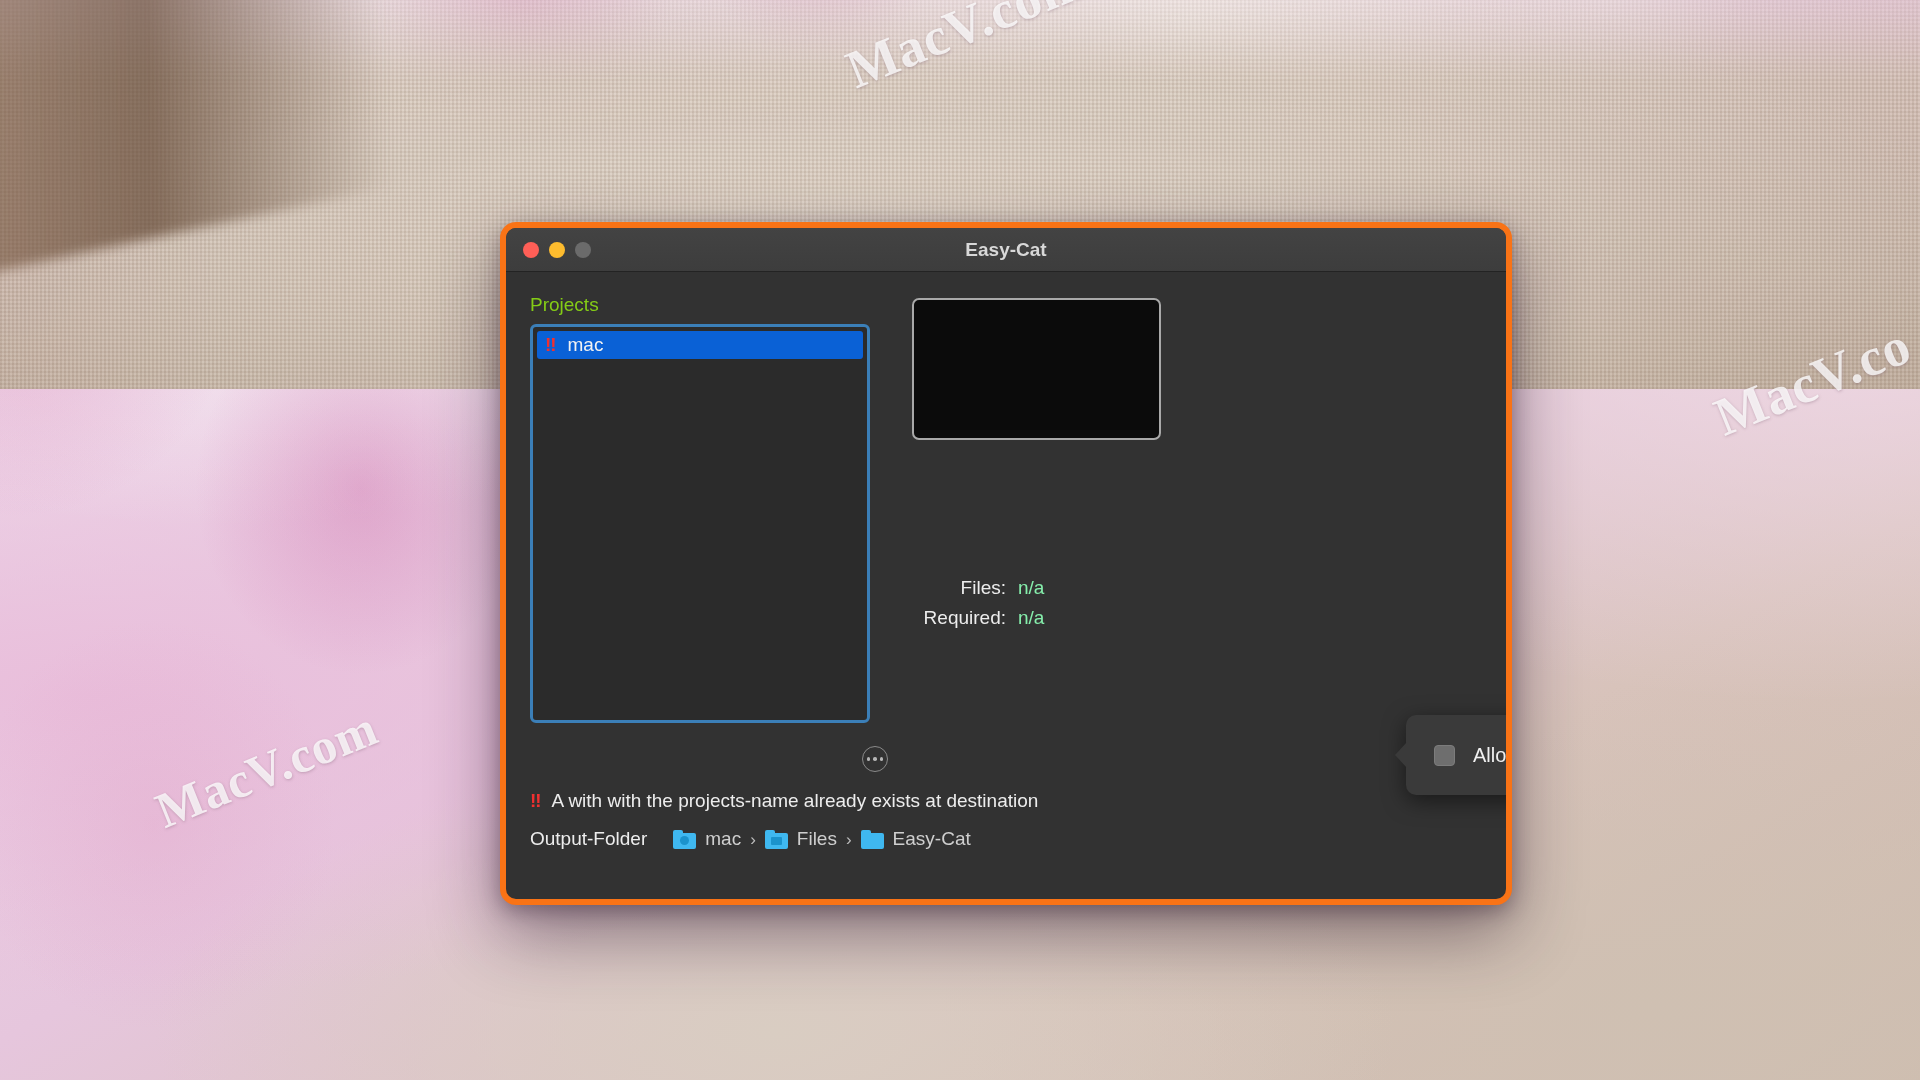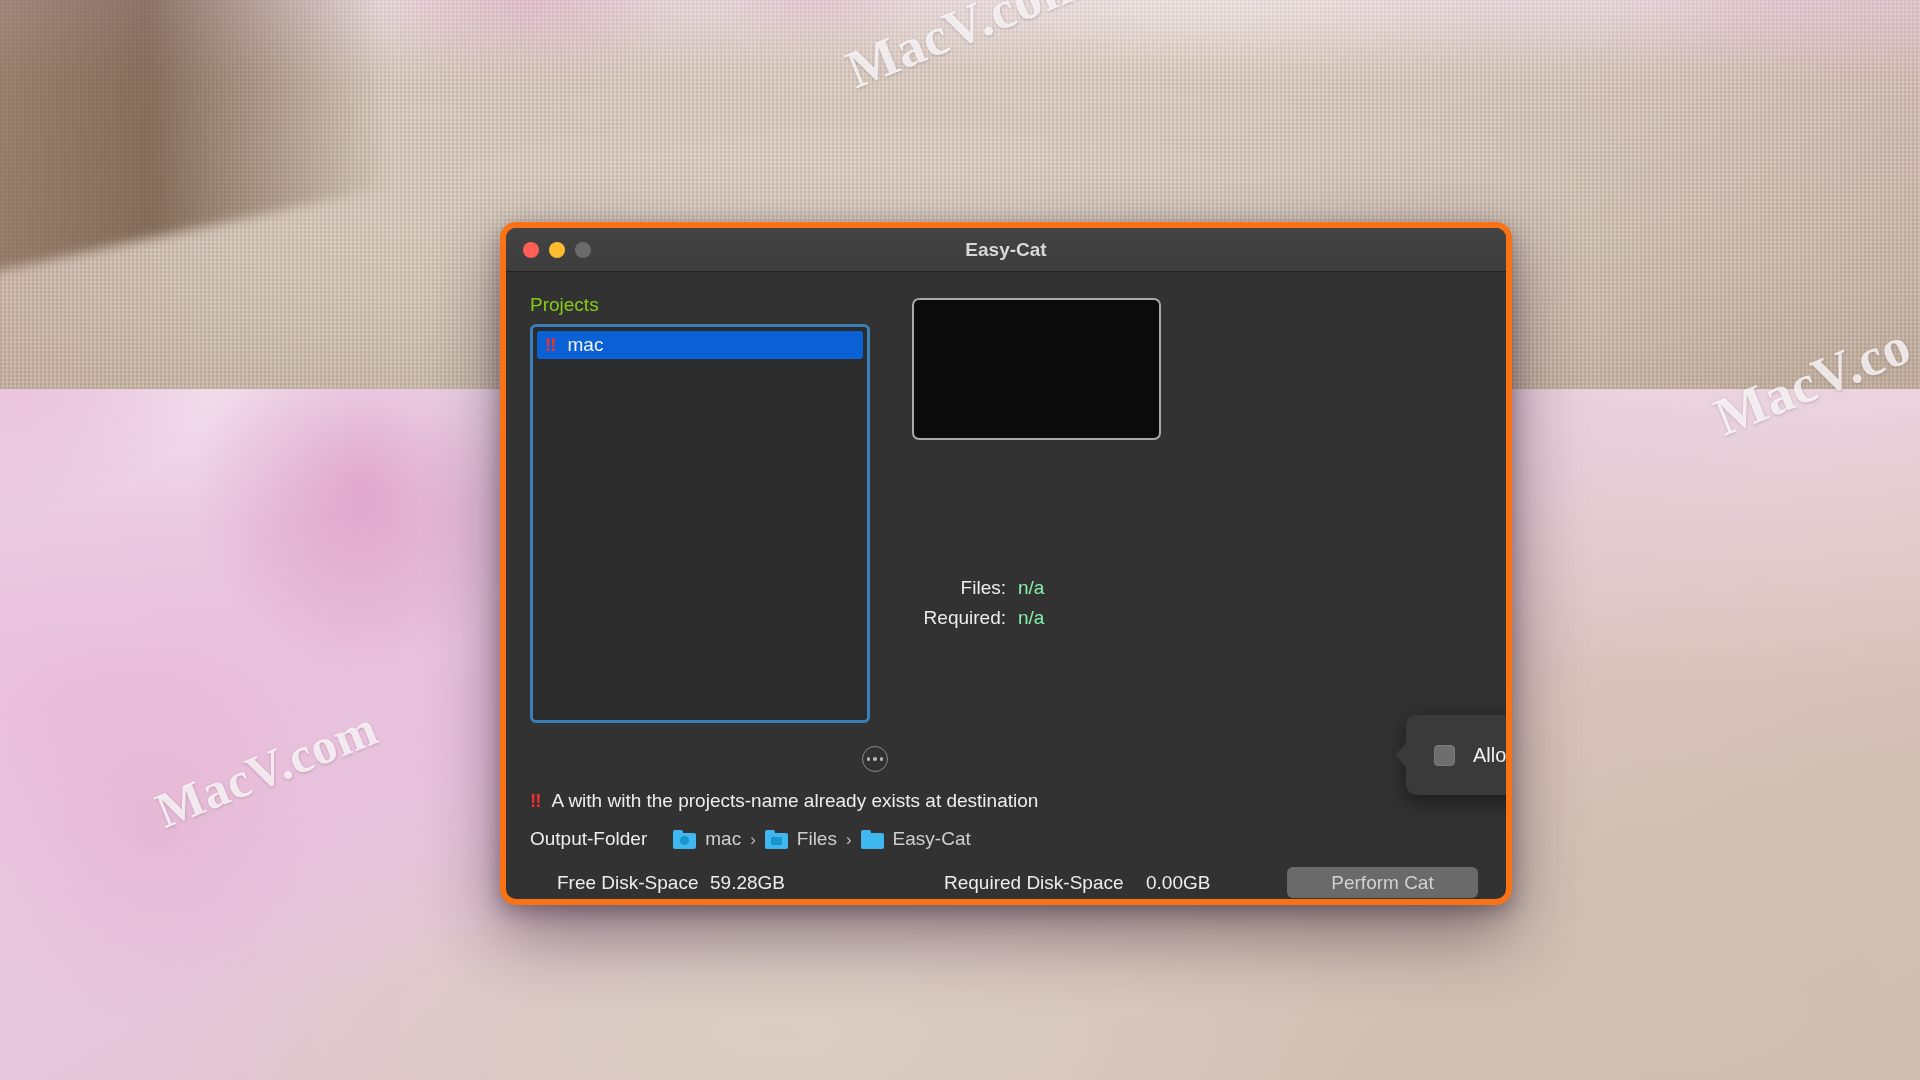--- a/index.html
+++ b/index.html
@@ -333,22 +333,15 @@
       <span class="sep">›</span>
       <span class="crumb">
         <span class="folder-icon plain">
           <span class="tab"></span>
             <span class="body"></span>
         </span>
         <span class="crumb-name">Easy-Cat</span>
       </span>
     </div>
 
-    <div id="bottom-bar">
-      <span id="free-label">Free Disk-Space</span>
-      <span id="free-value">59.28GB</span>
-      <span id="required-label">Required Disk-Space</span>
-      <span id="required-value">0.00GB</span>
-      <button id="perform-cat-button">Perform Cat</button>
-    </div>
 
   </div>
 </div>
 
 </body></html>

